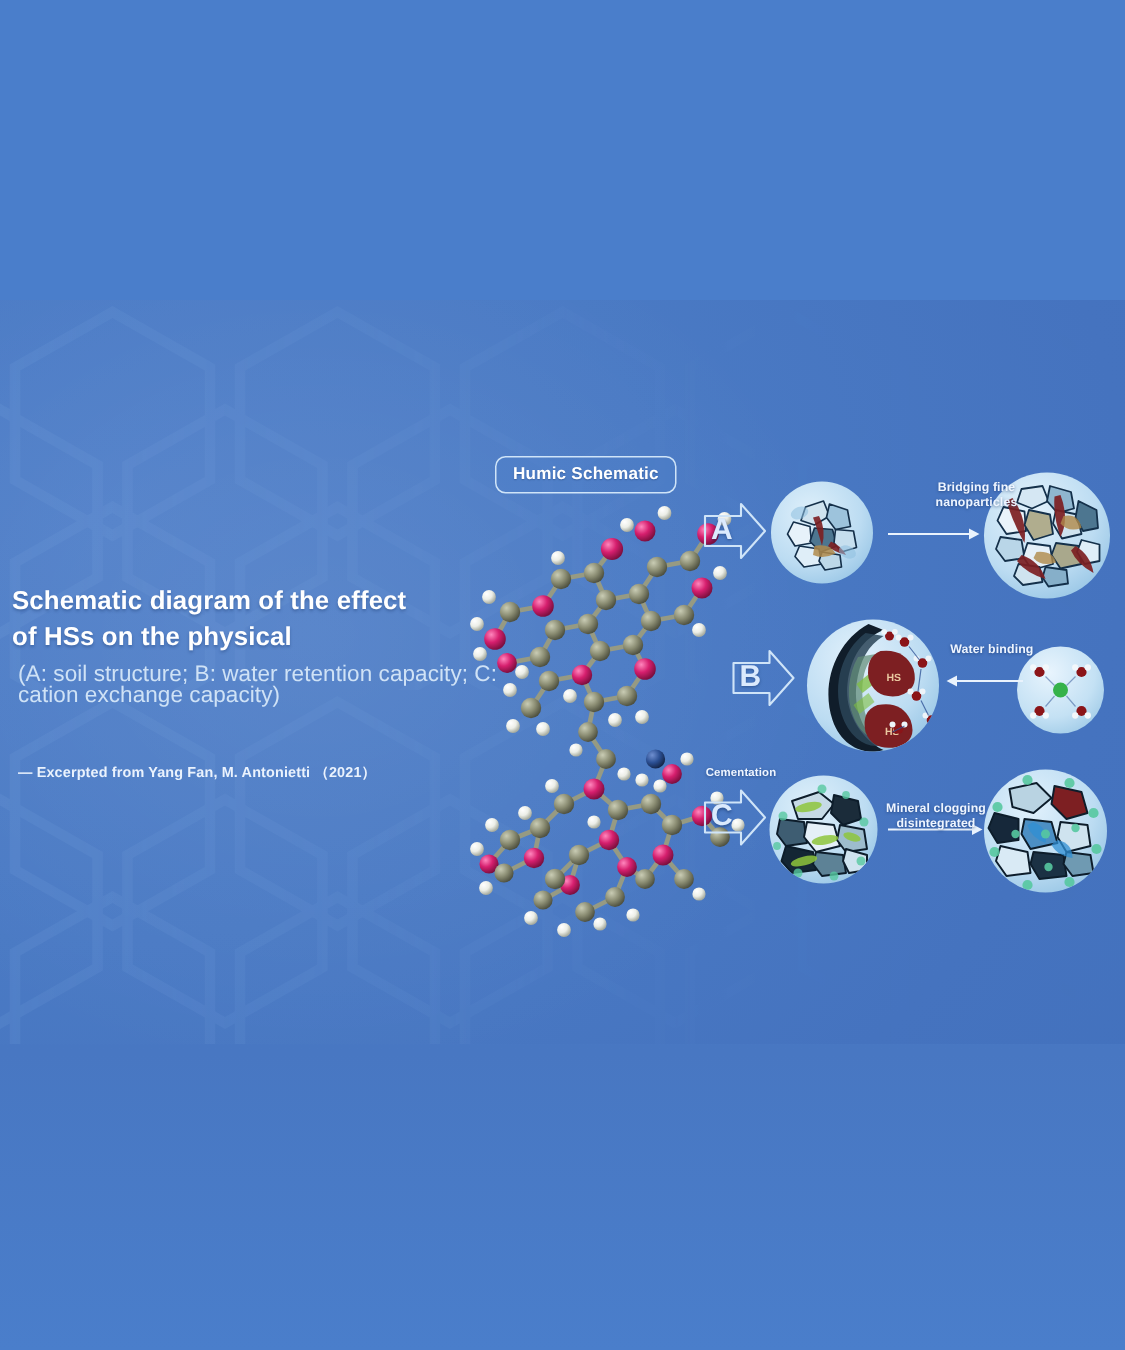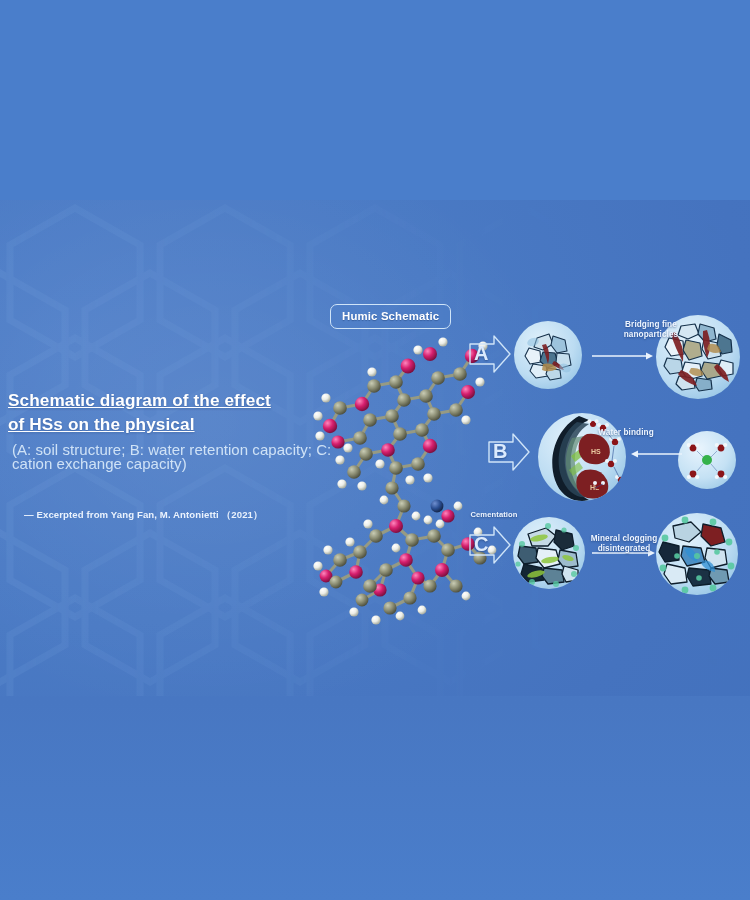--- a/index.html
+++ b/index.html
@@ -31,27 +31,27 @@
     background:radial-gradient(80% 100% at 28% 45%, rgba(255,255,255,.07) 0%, rgba(255,255,255,0) 60%);
   }
 
   
   #textblock{position:absolute;left:8px;top:188px;width:330px;z-index:6;}
   .title{
     color:#ffffff;font-size:17.2px;line-height:24px;font-weight:700;
     letter-spacing:.1px;text-shadow:0 1px 2px rgba(20,50,100,.35);
     margin:0;
   }
-  .title span{display:block;text-decoration:underline;}
+  .title span{display:block;}
   .subtitle{
     color:#cfe2f6;font-size:15px;line-height:14px;margin:7px 0 0 4px;
     font-weight:400;letter-spacing:.05px;
   }
   .credit{
-    color:#eaf2fd;font-size:9.6px;font-weight:700;margin:38px 0 0 16px;
+    color:#eaf2fd;font-size:9.6px;font-weight:700;margin:38px 0 0 4px;
     letter-spacing:.1px;
   }
 
   
   #hs-pill{
     position:absolute;left:330px;top:104px;z-index:7;
     border:1.4px solid #cfe4f8;border-radius:7px;
     padding:5px 11px 6px 11px;color:#ffffff;font-size:11.4px;font-weight:700;
     letter-spacing:.15px;background:rgba(74,126,203,.25);
     text-shadow:0 1px 1px rgba(20,50,100,.4);
@@ -433,21 +433,21 @@
         </g>
       </svg>
     </div>
 
     <div class="flow" style="left:630px;top:248px;width:52px;height:12px;">
       <svg width="52" height="12" viewBox="0 0 52 12">
         <path d="M52 6 L8 6" stroke="#eaf3fd" stroke-width="1.3"></path>
         <path d="M8 2.4 L1 6 L8 9.6 Z" fill="#eaf3fd"></path>
       </svg>
     </div>
-    <div class="flow-label" style="left:592px;top:228px;width:68px;">
+    <div class="flow-label" style="left:621px;top:228px;width:68px;text-align:right;">
       <span>Water binding</span>
     </div>
 
     <div class="panel" style="left:677px;top:230px;width:60px;height:60px;">
       <svg width="60" height="60" viewBox="0 0 60 60">
         <defs>
           <radialGradient id="cirB2" cx="38%" cy="30%" r="74%">
             <stop offset="0%" stop-color="#e8f4fd"></stop>
               <stop offset="70%" stop-color="#c4e1f4"></stop>
               <stop offset="100%" stop-color="#a5cee9"></stop>

